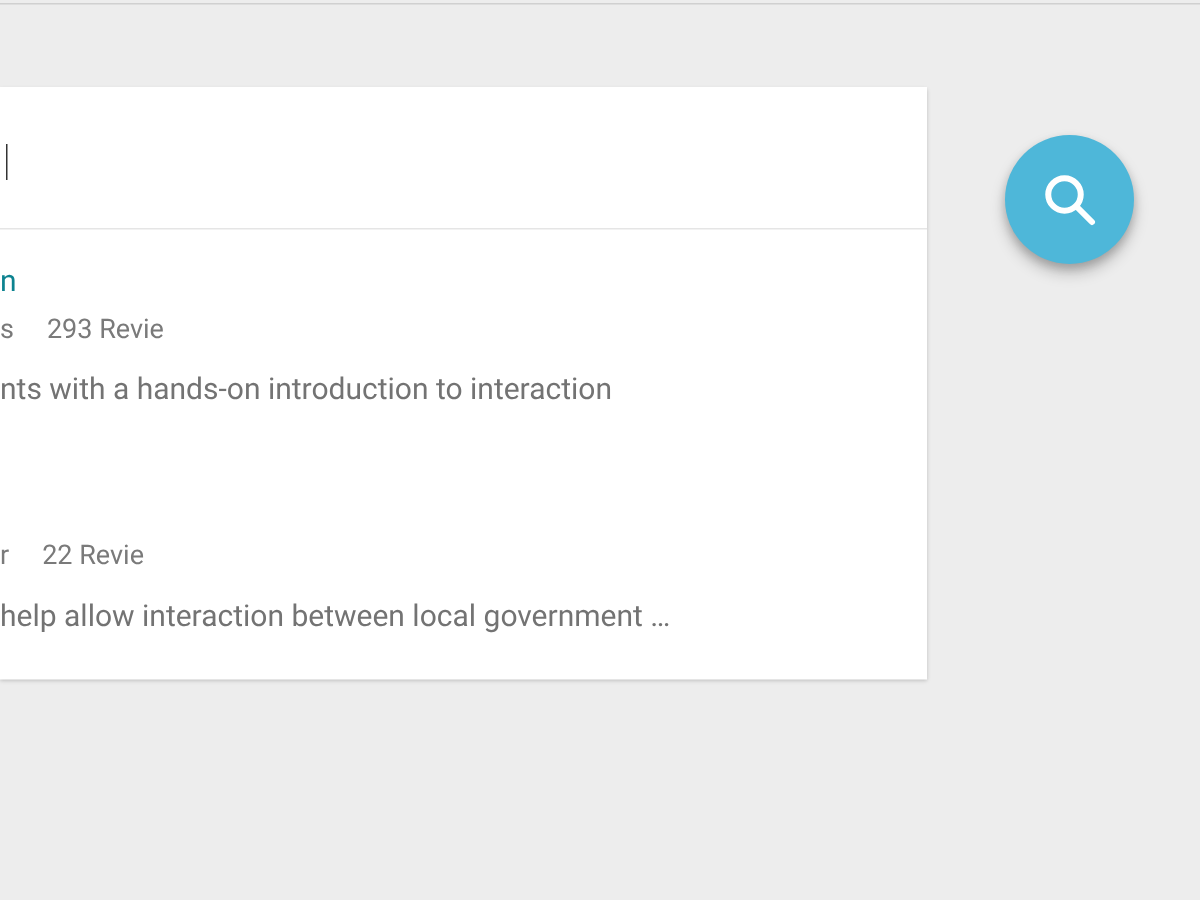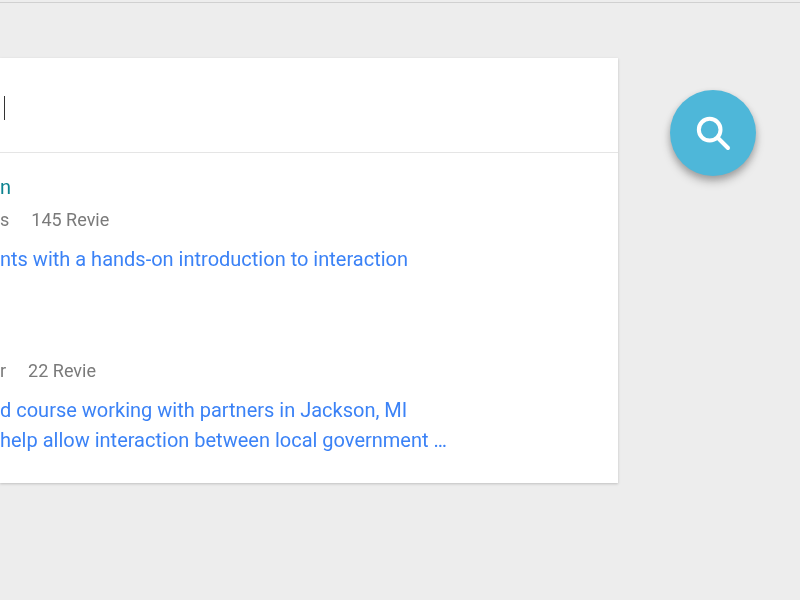--- a/index.html
+++ b/index.html
@@ -61,21 +61,21 @@
     overflow: hidden;
   }
   .meta-frag {
     margin-right: 22px;
     display: inline-block;
   }
   .reviews-frag {
     display: inline-block;
   }
   .desc {
-    color: #3b82f6;
+    color: #737373;
     font-size: 20px;
     line-height: 1.5;
     white-space: nowrap;
     overflow: hidden;
   }
   .fab {
     position: absolute;
     top: 90px;
     left: 670px;
     width: 86px;
@@ -97,31 +97,30 @@
 
 <div class="card">
   <div class="card-header">
     <span class="cursor"></span>
   </div>
 
   <div class="item" style="padding-top:22px;">
     <div class="title-frag">n</div>
     <div class="meta-row">
       <span class="meta-frag">s</span>
-      <span class="reviews-frag">145 Revie</span>
+      <span class="reviews-frag">293 Revie</span>
     </div>
     <div class="desc">nts with a hands-on introduction to interaction</div>
   </div>
 
   <div class="item" style="padding-top:58px;">
     <div class="meta-row" style="margin-bottom:14px;">
       <span class="meta-frag">r</span>
       <span class="reviews-frag">22 Revie</span>
     </div>
-    <div class="desc">d course working with partners in Jackson, MI</div>
     <div class="desc">help allow interaction between local government …</div>
   </div>
 </div>
 
 <div class="fab">
   <svg viewBox="0 0 24 24" fill="none" stroke="#ffffff" stroke-width="2.4" stroke-linecap="round">
     <circle cx="10" cy="10" r="6.5"></circle>
     <line x1="15" y1="15" x2="21" y2="21"></line>
   </svg>
 </div>

